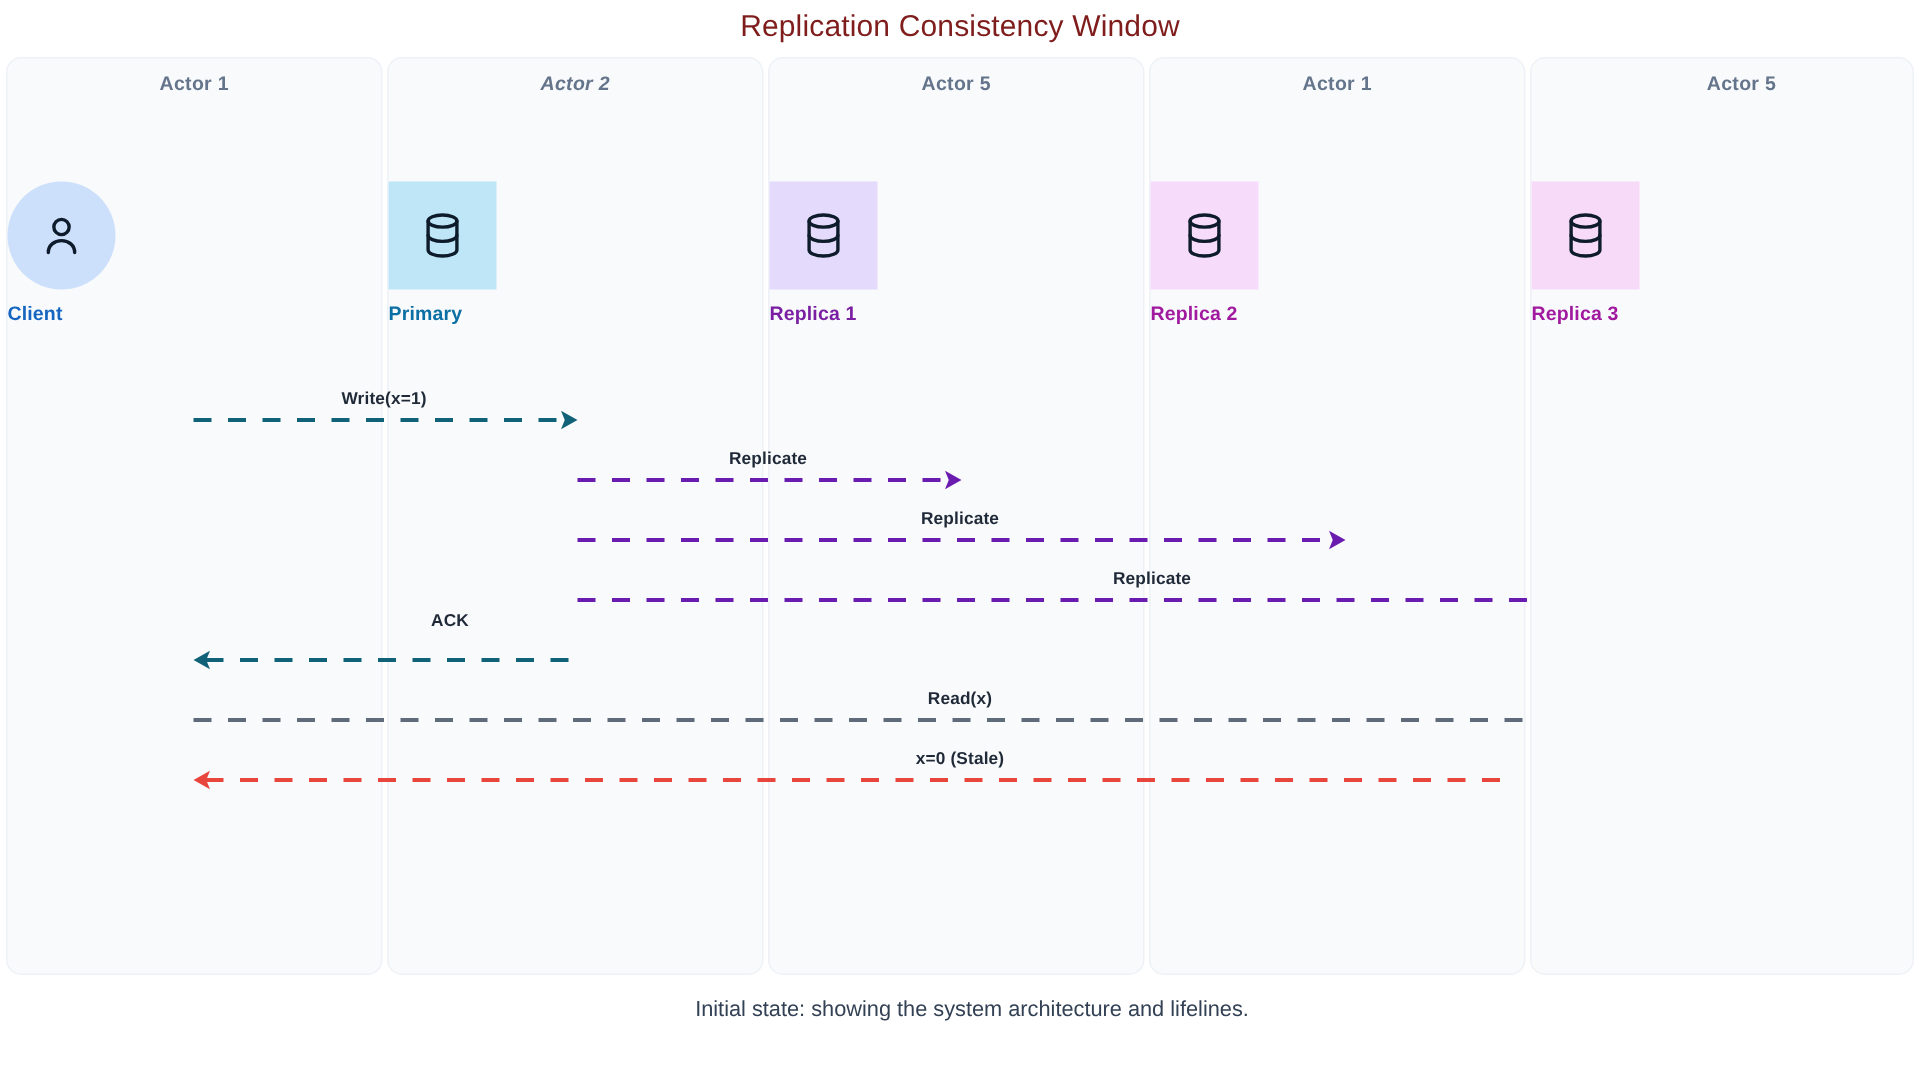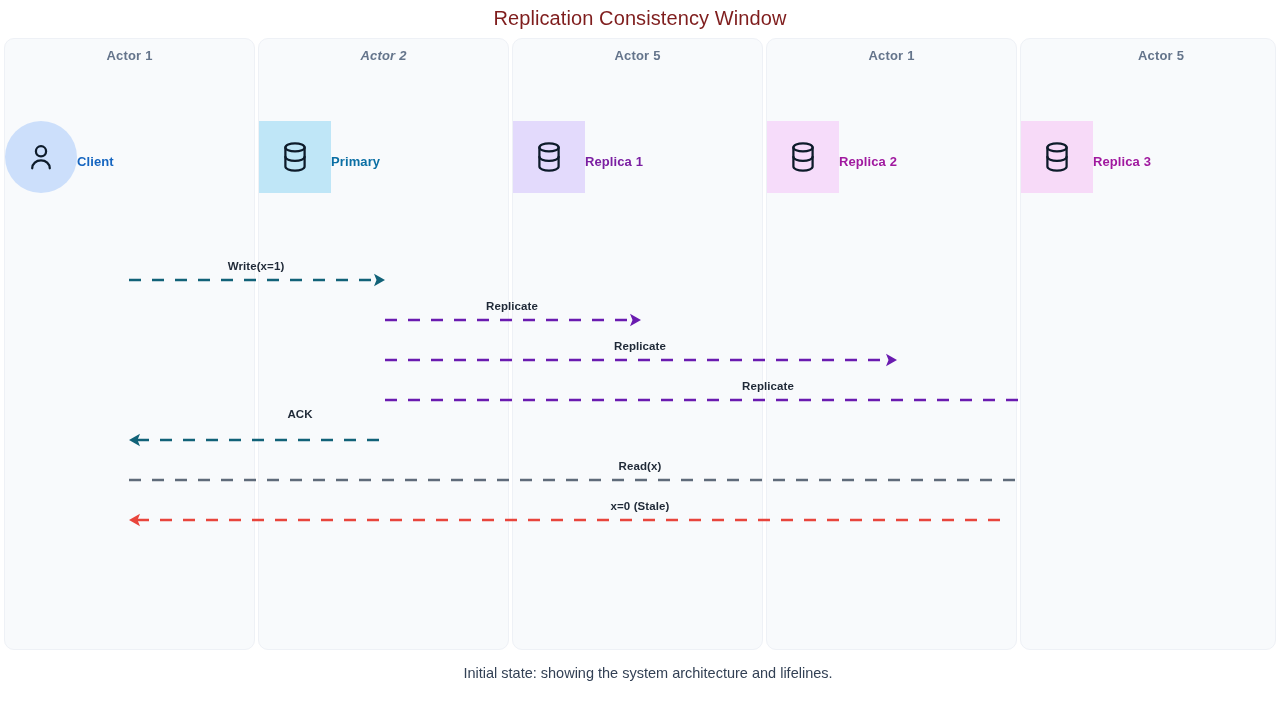--- a/index.html
+++ b/index.html
@@ -32,21 +32,21 @@
     top: 0;
     height: 612px;
     background: #f8fafc;
     border: 1px solid #eef1f6;
     border-radius: 10px;
   }
   .actor-slot { font-size: 13px; font-weight: bold; color: #64748b;
                 text-align: center; margin-top: 9px; letter-spacing: .2px; }
   .actor-figure {
     position: absolute; left: 0; top: 82px; width: 100%;
-    display: flex; flex-direction: row; align-items: center;
+    display: flex; flex-direction: column; 
   }
   .icon-box {
     width: 72px; height: 72px;
     display: flex; align-items: center; justify-content: center;
   }
   .icon-box.round { border-radius: 50%; }
   .actor-name { margin-top: 8px; font-size: 13px; font-weight: bold; letter-spacing: .1px; }
 
   
   .messages { position: absolute; left: 0; top: 0; width: 1280px; height: 720px; }

